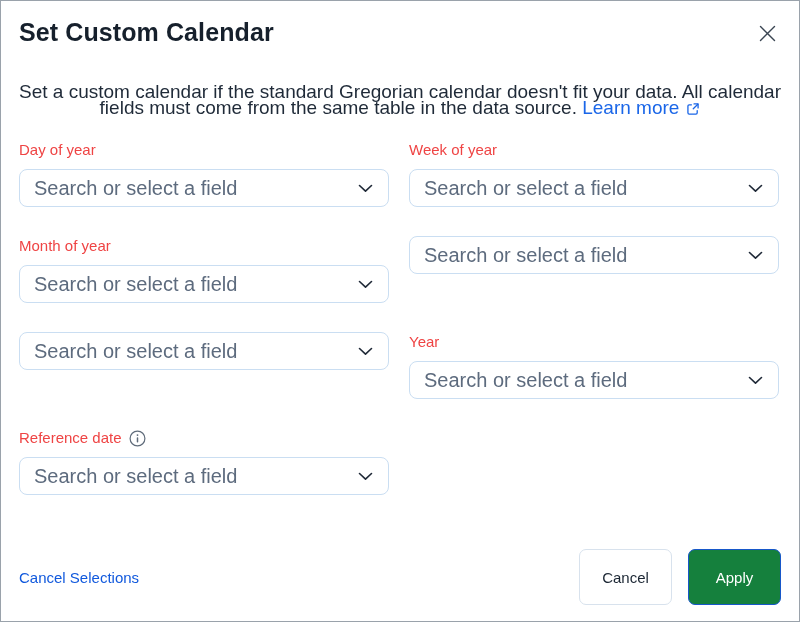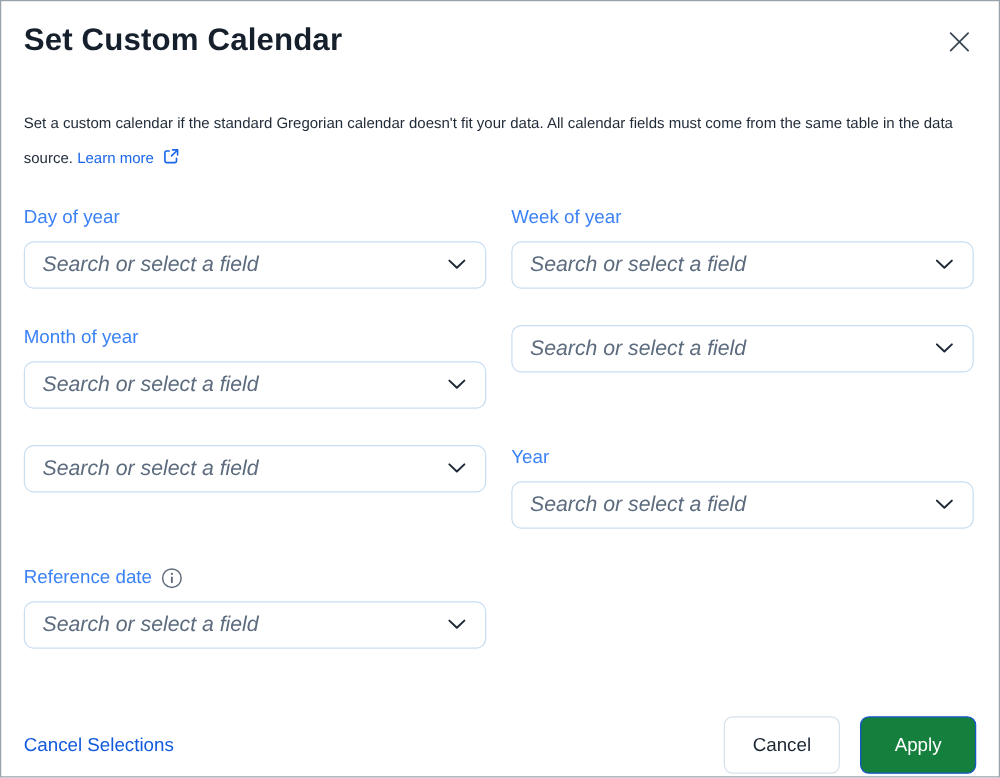--- a/index.html
+++ b/index.html
@@ -32,24 +32,25 @@
     border: none;
     cursor: pointer;
     padding: 4px;
     margin-top: 2px;
     line-height: 0;
   }
 
   
   .dlg-desc {
     margin-top: 37px;
-    font-size: 12px;
-    line-height: 28px;
+    font-size: 19px;
+    line-height: 16px;
     color: #1f2a38;
     max-width: 762px;
+    text-align: center;
   }
   .learn-more {
     color: #1a66e8;
     text-decoration: none;
     white-space: nowrap;
   }
   .ext-icon { margin-left: 7px; vertical-align: -2px; }
 
   
   .field-grid {
@@ -58,39 +59,38 @@
     grid-template-columns: 370px 370px;
     column-gap: 20px;
     row-gap: 29px;
   }
   .field-label {
     display: flex;
     align-items: center;
     gap: 7px;
     font-size: 15px;
     line-height: 20px;
-    color: #3b82f6;
+    color: #ef4444;
     margin-bottom: 9px;
   }
   .combobox {
     height: 38px;
     width: 100%;
     border: 1px solid #cadef2;
     border-radius: 8px;
     background: #ffffff;
     display: flex;
     align-items: center;
     justify-content: space-between;
     padding: 0 15px 0 14px;
     cursor: pointer;
   }
   .combobox .placeholder {
-    font-size: 17px;
+    font-size: 20px;
     color: #5d6b7e;
-    font-style: italic;
   }
   .info-btn {
     background: none;
     border: none;
     padding: 0;
     line-height: 0;
     cursor: pointer;
   }
 
   
@@ -100,21 +100,21 @@
     align-items: center;
     justify-content: space-between;
   }
   .clear-link {
     font-size: 15px;
     color: #1159dd;
     text-decoration: none;
   }
   .footer-actions { display: flex; gap: 16px; }
   .btn {
-    height: 46px;
+    height: 56px;
     min-width: 93px;
     padding: 0 22px;
     border-radius: 7px;
     font-size: 15px;
     font-family: "Liberation Sans", sans-serif;
     cursor: pointer;
   }
   .btn-cancel {
     background: #ffffff;
     border: 1px solid #d8e2ed;

